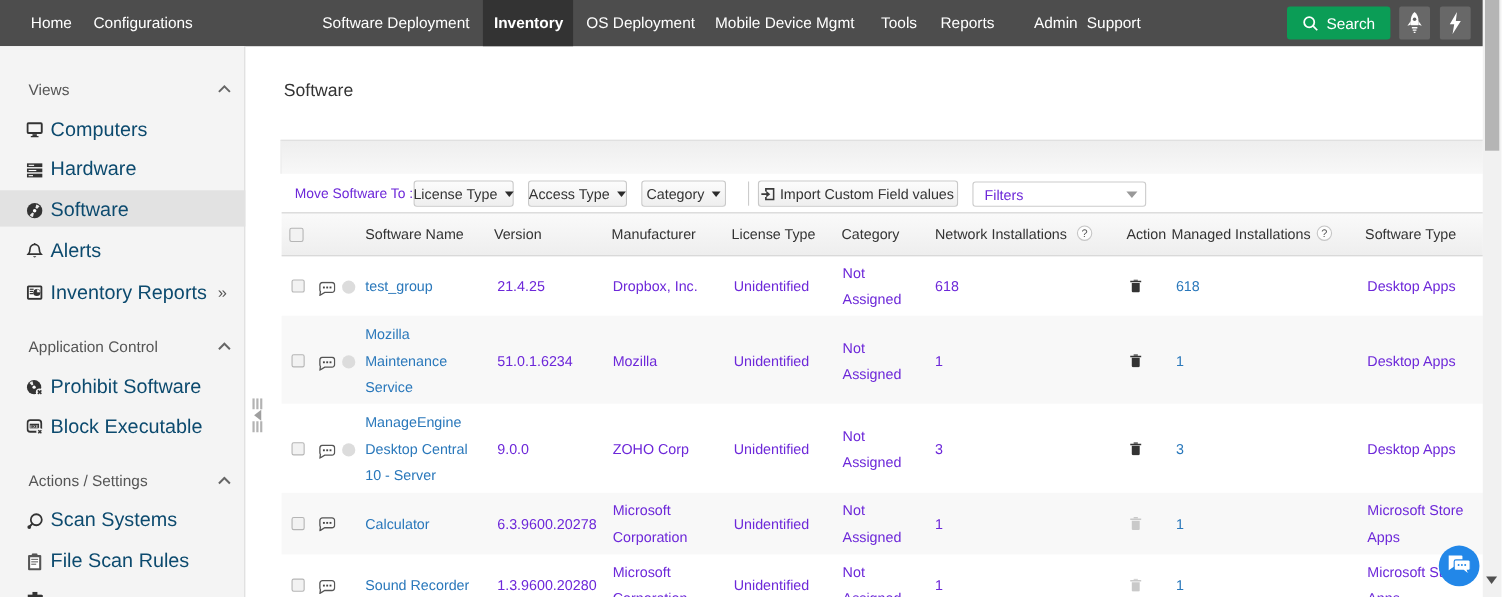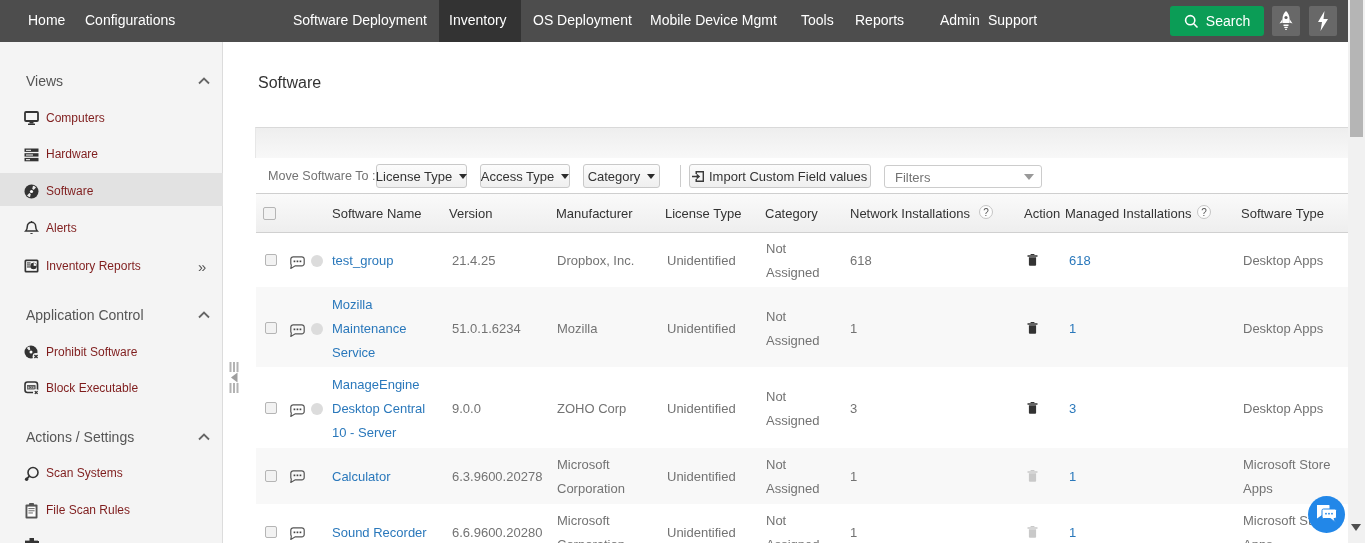--- a/index.html
+++ b/index.html
@@ -1,22 +1,22 @@
 <!DOCTYPE html>
 <html><head>
 <meta charset="utf-8">
 <style>
   * { margin:0; padding:0; box-sizing:border-box; }
   html,body { width:1365px; height:543px; overflow:hidden; background:#fff;
     font-family:"Liberation Sans", sans-serif; }
   .abs { position:absolute; }
   .nav-item { position:absolute; line-height:41px; font-size:14px; color:#fff; white-space:nowrap; }
-  .side-item { position:absolute; font-size:12px; color:#7f1d1d; white-space:nowrap; }
+  .side-item { position:absolute; font-size:18px; color:#0c4a6e; white-space:nowrap; }
   .side-hdr { position:absolute; font-size:14px; color:#555; white-space:nowrap; }
-  .cell { position:absolute; font-size:13px; color:#737373; white-space:nowrap; transform:translateY(-50%); }
+  .cell { position:absolute; font-size:13px; color:#6d28d9; white-space:nowrap; transform:translateY(-50%); }
   .link { color:#2a78bb; }
   .hcell { position:absolute; font-size:13px; color:#333; white-space:nowrap; transform:translateY(-50%); }
   .btn { position:absolute; top:164px; height:24px; border:1px solid #c9c9c9; border-radius:3px;
     background:linear-gradient(#fcfcfc,#efefef); font-size:13px; color:#333;
     display:flex; align-items:center; justify-content:center; white-space:nowrap; }
   .caret { display:inline-block; width:0; height:0; border-left:4px solid transparent;
     border-right:4px solid transparent; border-top:5px solid #2b2b2b; margin-left:7px; margin-top:1px; }
   .cb { position:absolute; width:12px; height:12px; border:1px solid #b5b5b5; border-radius:2px;
     background:#f2f2f2; }
 </style>
@@ -36,21 +36,21 @@
     </symbol>
   </defs>
 </svg>
 <div class="abs" style="left:0;top:0;width:1365px;height:388px;">
 
   <div class="abs" style="left:0;top:0;width:1348px;height:42px;background:#4d4d4d;"></div>
   <div class="abs" style="left:439px;top:0;width:82px;height:42px;background:#333333;"></div>
   <div class="nav-item" style="left:28px;">Home</div>
   <div class="nav-item" style="left:85px;">Configurations</div>
   <div class="nav-item" style="left:293px;">Software Deployment</div>
-  <div class="nav-item" style="left:449px;">Inventory</div>
+  <div class="nav-item" style="left:449px;font-weight:bold;">Inventory</div>
   <div class="nav-item" style="left:533px;">OS Deployment</div>
   <div class="nav-item" style="left:650px;">Mobile Device Mgmt</div>
   <div class="nav-item" style="left:801px;">Tools</div>
   <div class="nav-item" style="left:855px;">Reports</div>
   <div class="nav-item" style="left:927px;margin-left:13px;">Admin</div>
   <div class="nav-item" style="left:988px;">Support</div>
 
   <div class="abs" style="left:1170px;top:6px;width:94px;height:30px;background:#0b9d56;border-radius:3px;
        display:flex;align-items:center;justify-content:center;color:#fff;font-size:14px;">
     <svg width="15" height="15" viewBox="0 0 15 15" style="margin-right:7px;">
@@ -306,21 +306,21 @@
     </svg>
   <div class="cell link" style="left:1069px;top:476px;">1</div>
   <div class="cell" style="left:1243px;top:464px;">Microsoft Store</div>
   <div class="cell" style="left:1243px;top:488px;">Apps</div>
 
   <div class="cb" style="left:265px;top:526px;"></div>
   <svg class="abs" width="15" height="13" viewBox="0 0 15 13" style="left:290px;top:527px;">
       <use href="#ic-bubble"></use>
     </svg>
   <div class="cell link" style="left:332px;top:532px;text-align:right;">Sound Recorder</div>
-  <div class="cell" style="left:452px;top:532px;">6.6.9600.20280</div>
+  <div class="cell" style="left:452px;top:532px;">1.3.9600.20280</div>
   <div class="cell" style="left:557px;top:520px;">Microsoft</div>
   <div class="cell" style="left:557px;top:544px;">Corporation</div>
   <div class="cell" style="left:667px;top:532px;">Unidentified</div>
   <div class="cell" style="left:766px;top:520px;">Not</div>
   <div class="cell" style="left:766px;top:544px;">Assigned</div>
   <div class="cell" style="left:850px;top:532px;">1</div>
   <svg class="abs" width="11" height="12" viewBox="0 0 11 12" style="left:1027px;top:526px;">
       <use href="#ic-trash" fill="#c9c9c9"></use>
     </svg>
   <div class="cell link" style="left:1069px;top:532px;">1</div>

